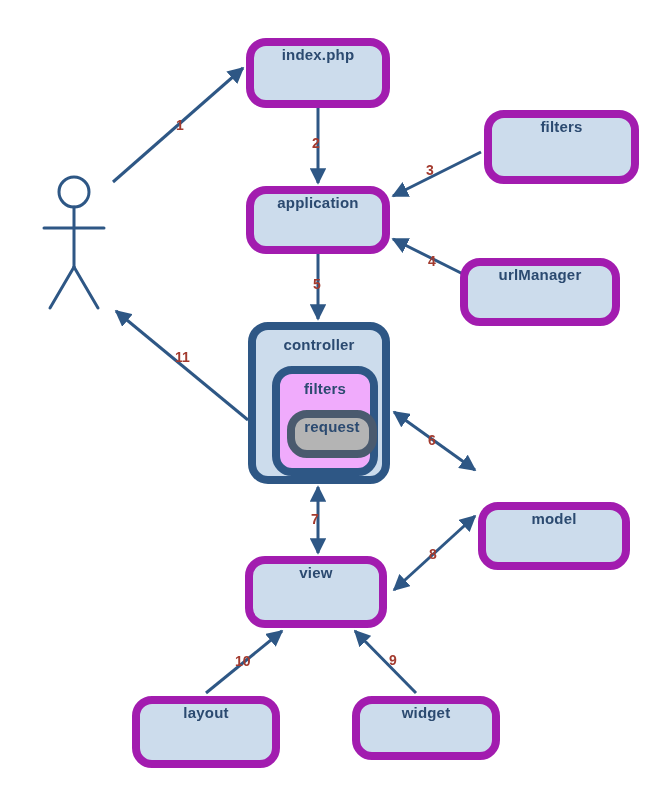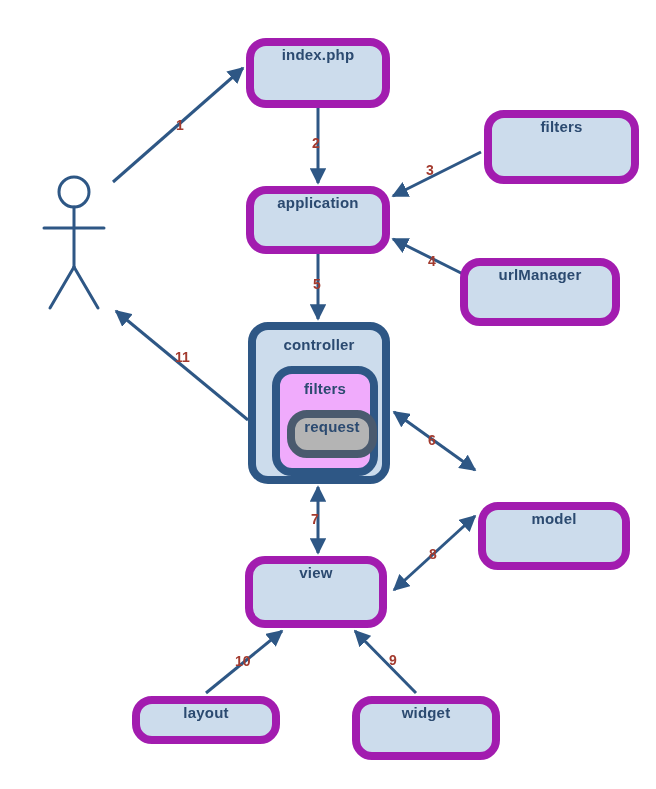--- a/index.html
+++ b/index.html
@@ -146,21 +146,21 @@
   </div>
 
   <div class="node-box" style="left:478px; top:458px; width:152px; height:68px;margin-top:44px;">
     <span>model</span>
   </div>
 
   <div class="node-box" style="left:245px; top:556px; width:142px; height:72px;">
     <span>view</span>
   </div>
 
-  <div class="node-box" style="left:132px; top:696px; width:148px; height:48px;">
+  <div class="node-box" style="left:132px; top:696px; width:148px; height:72px;">
     <span>layout</span>
   </div>
 
   <div class="node-box" style="left:352px; top:696px; width:148px; height:64px;">
     <span>widget</span>
   </div>
 
   <div class="edge-label" style="left:176px; top:117px;">1</div>
   <div class="edge-label" style="left:312px; top:135px;">2</div>
   <div class="edge-label" style="left:426px; top:162px;">3</div>

